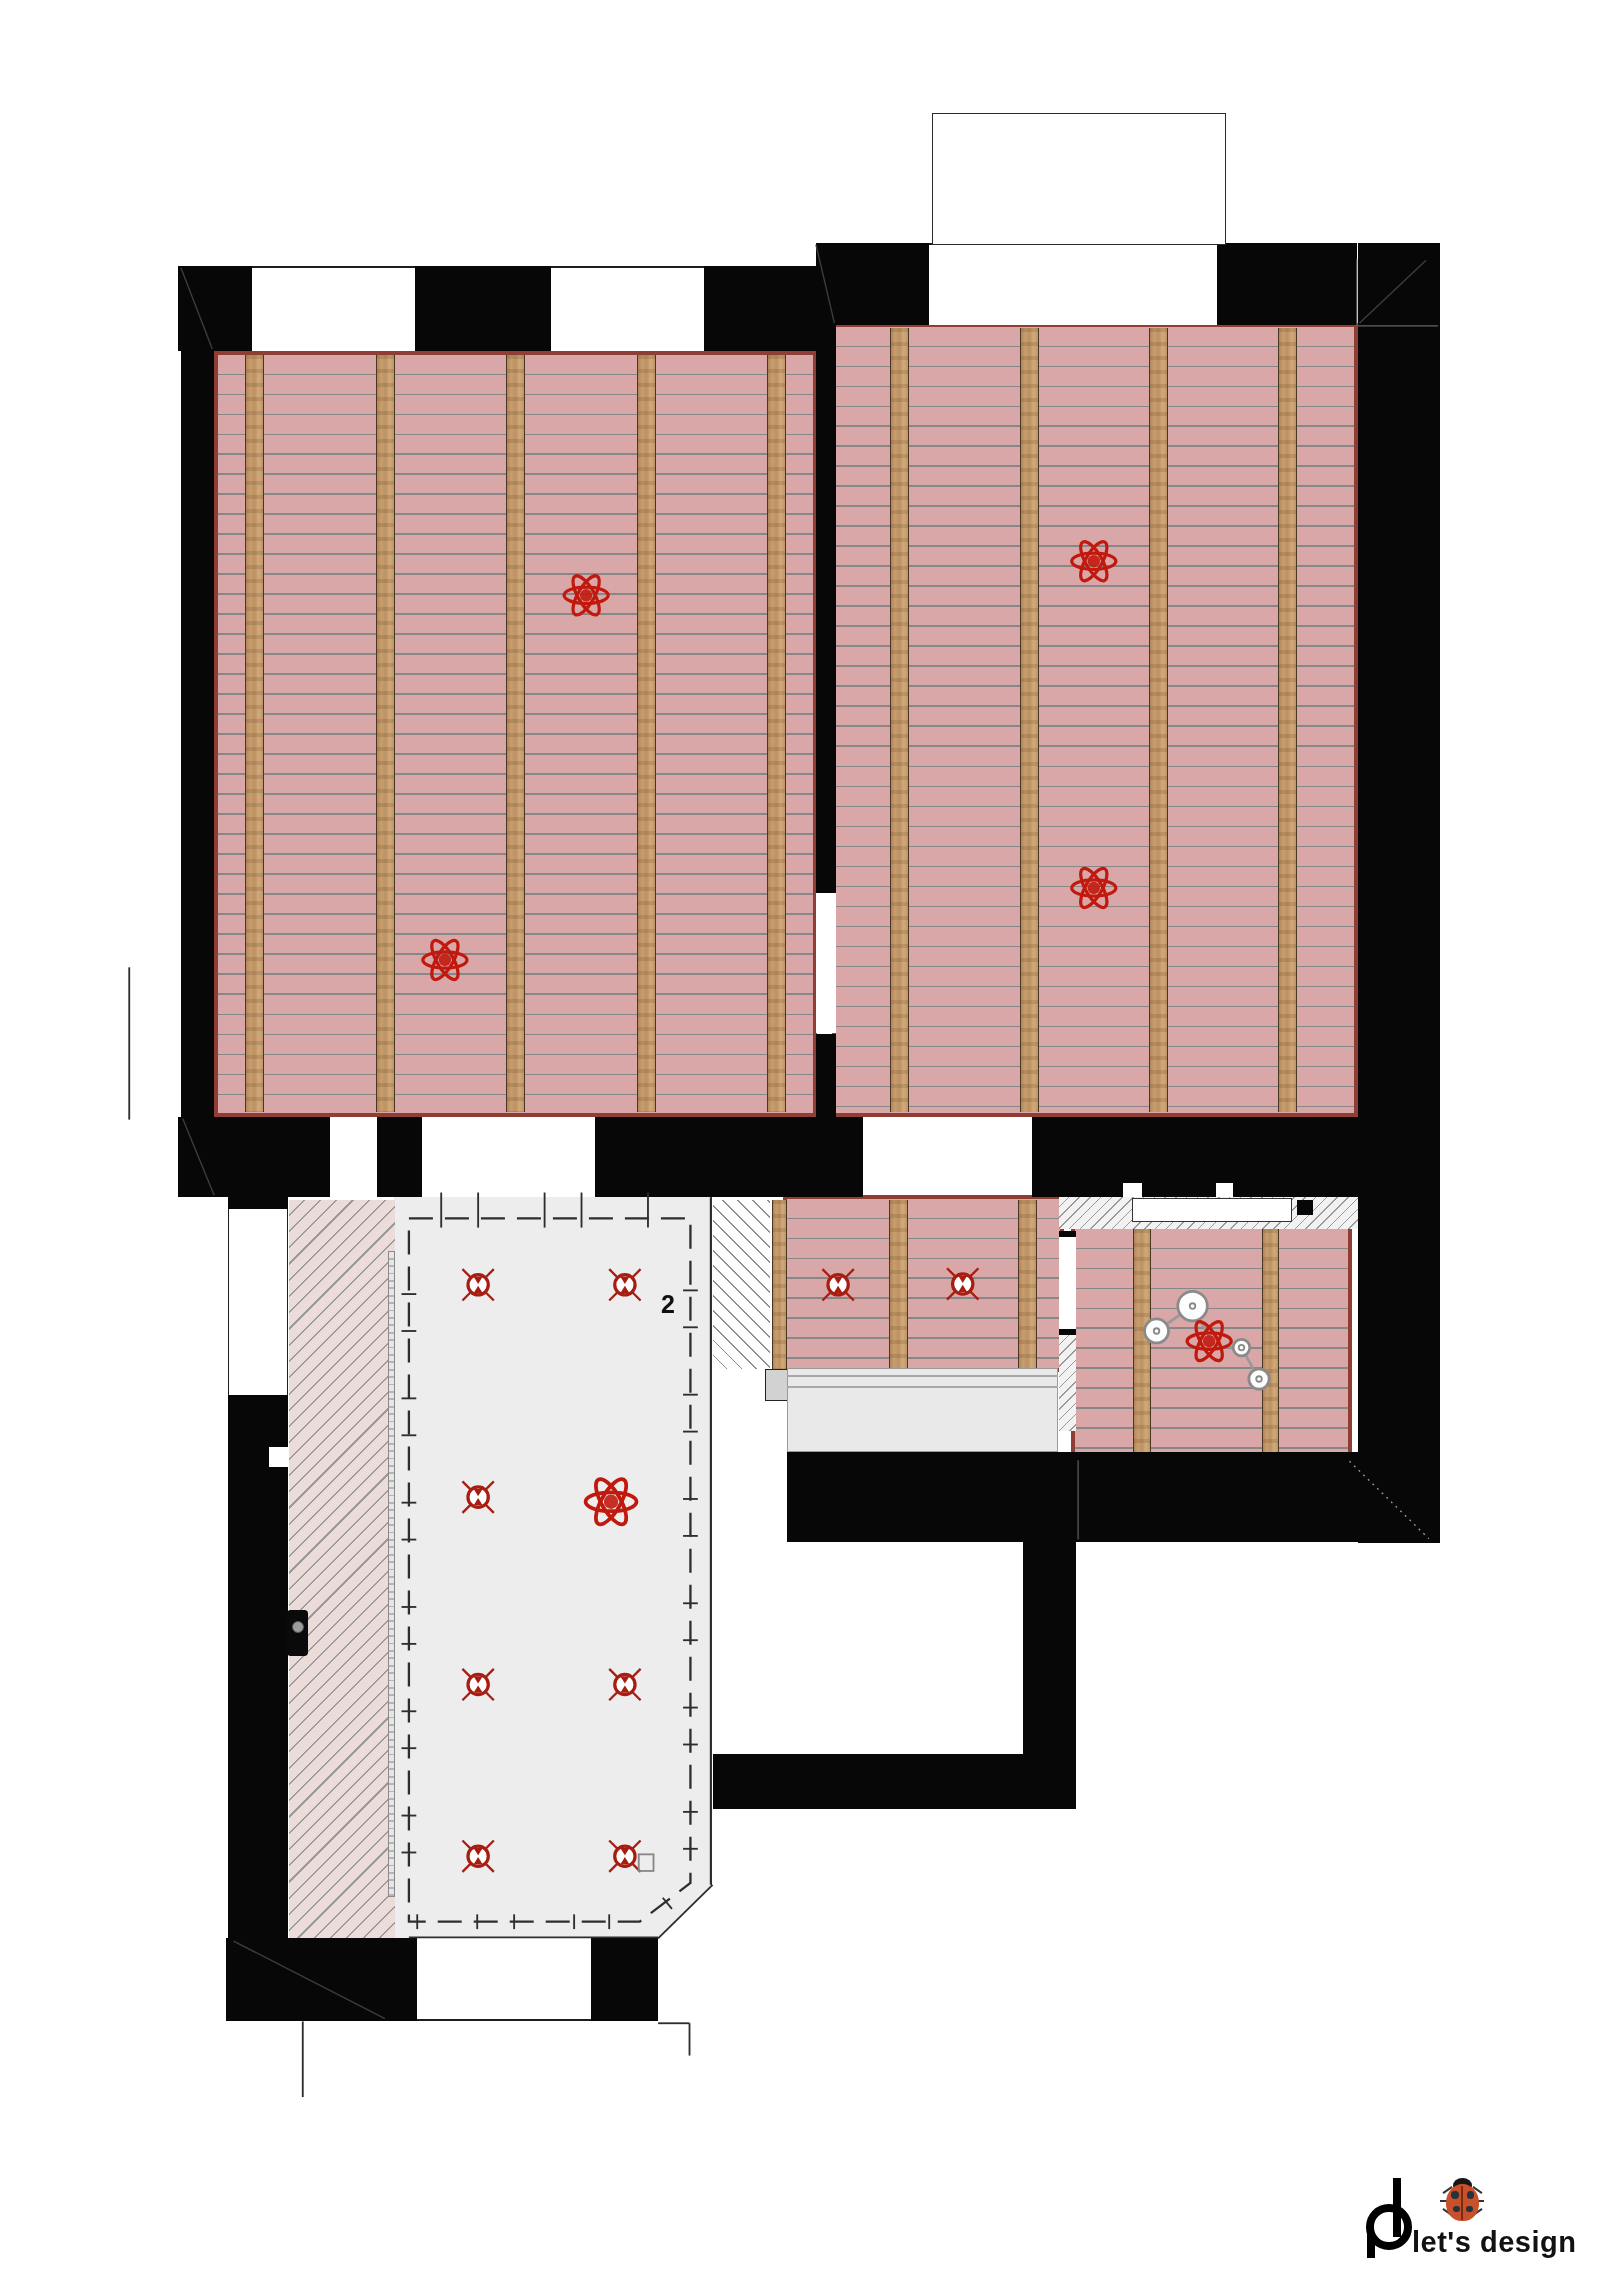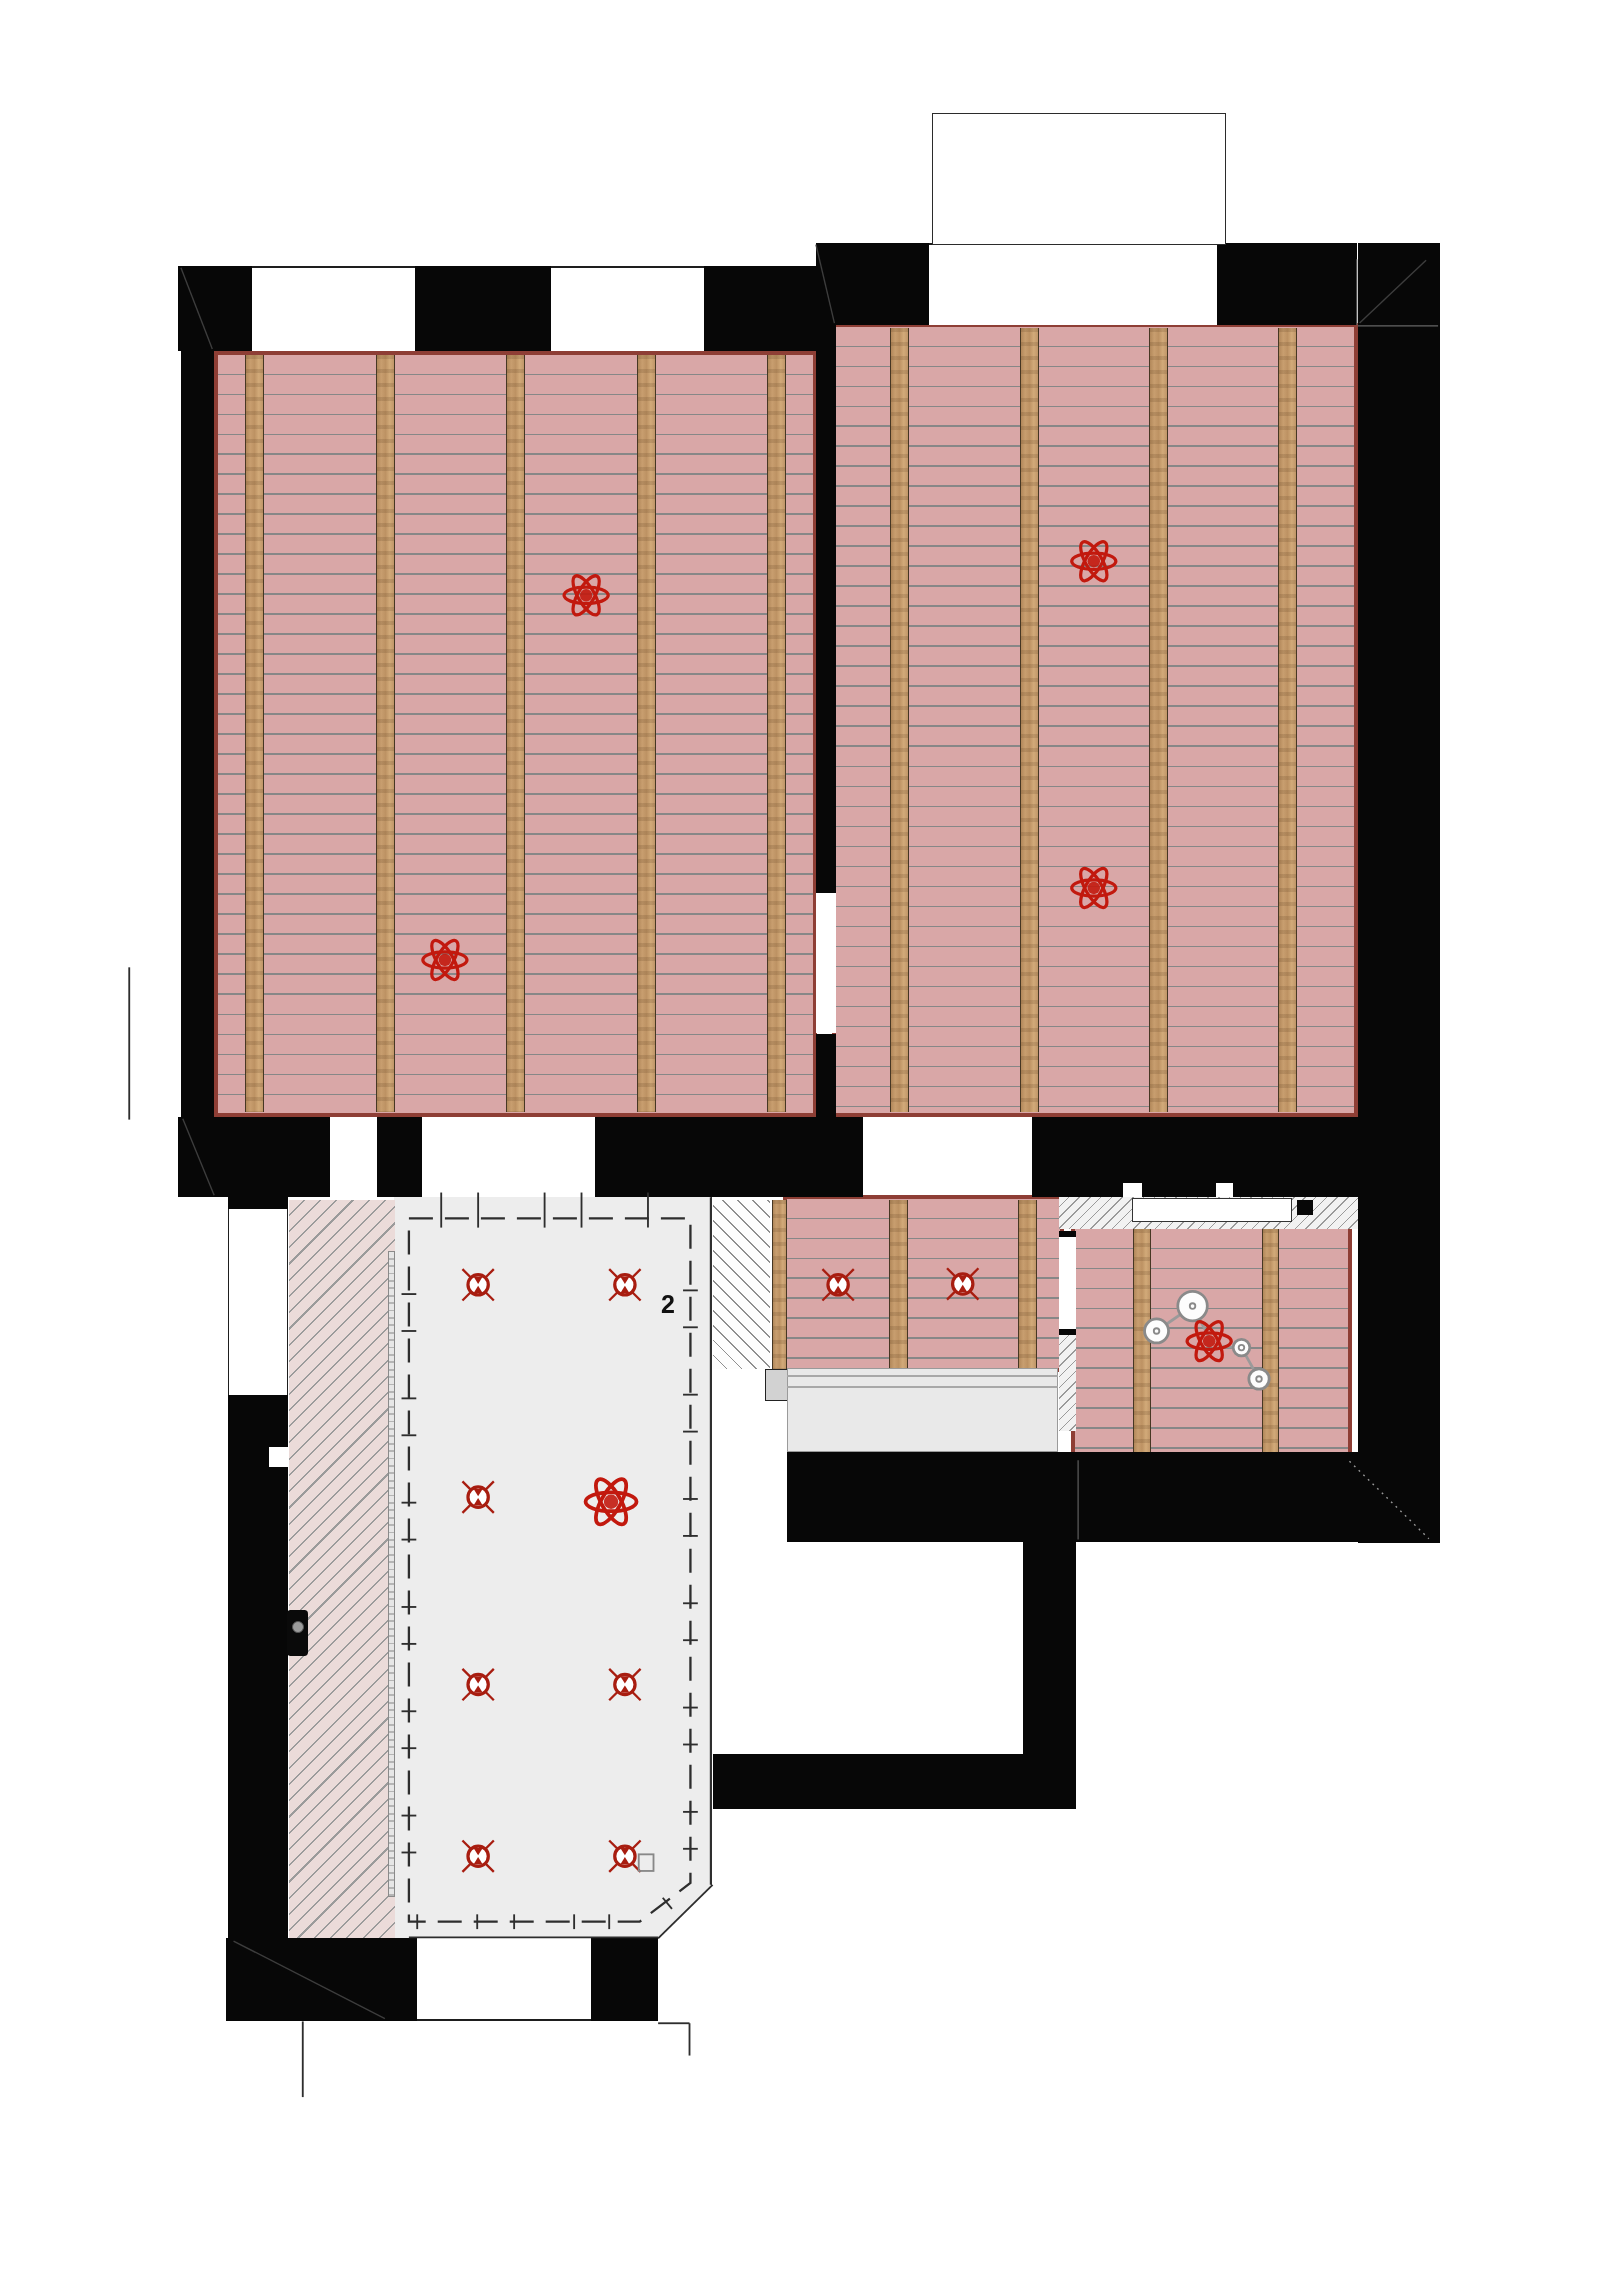--- a/index.html
+++ b/index.html
@@ -110,20 +110,43 @@
     <div class="counter" style="left: 787px; top: 1368px; width: 271px; height: 84px;"></div>
     <div class="counter-line" style="left: 787px; top: 1375px; width: 271px; height: 1.8px;"></div>
     <div class="counter-line" style="left: 787px; top: 1386px; width: 271px; height: 1.8px;"></div>
     <div class="shelf" style="left: 1132px; top: 1198px; width: 160px; height: 24px;"></div>
     <div class="wall" style="left: 1297px; top: 1200px; width: 15.7px; height: 14.8px;"></div>
     <div class="balcony" style="left: 932px; top: 113px; width: 294px; height: 132px;"></div>
     <div class="stove" style="left: 287px; top: 1610px; width: 21px; height: 46px;"></div>
     <div class="stove-dot" style="left: 292px; top: 1621px; width: 12px; height: 12px;"></div>
     <div id="label-2" class="room-label" style="position: absolute; left: 661px; top: 1290px;">2</div>
 
+  <div style="left:1357px;top:2169px;width:258px;height:102px;">
+    <div style="position:absolute;left:9.2px;top:9.2px;width:37px;height:79px;">
+      <div class="glyph-stem" style="left:27px;top:0;width:8.3px;height:59px;"></div>
+      <div class="glyph-bowl" style="left:0px;top:26px;width:29.5px;height:29.5px;"></div>
+      <div class="glyph-stem" style="left:0.9px;top:54px;width:8.3px;height:26px;"></div>
+    </div>
+    <div class="ladybug" style="left:85px;top:7.4px;width:41px;height:48px;">
+      <div class="lb-leg" style="left:0px;top:13px;width:11px;transform:rotate(-35deg);"></div>
+      <div class="lb-leg" style="left:-1.8px;top:24px;width:11px;"></div>
+      <div class="lb-leg" style="left:0px;top:35px;width:11px;transform:rotate(35deg);"></div>
+      <div class="lb-leg" style="left:29.5px;top:13px;width:11px;transform:rotate(35deg);"></div>
+      <div class="lb-leg" style="left:31px;top:24px;width:11px;"></div>
+      <div class="lb-leg" style="left:29.5px;top:35px;width:11px;transform:rotate(-35deg);"></div>
+      <div class="lb-head" style="left:11px;top:1.8px;width:18.5px;height:14.8px;"></div>
+      <div class="lb-body" style="left:3.7px;top:7.4px;width:33px;height:37px;"></div>
+      <div class="lb-line" style="left:19.4px;top:9.2px;width:1.8px;height:34px;"></div>
+      <div class="lb-spot" style="left:9.2px;top:14.8px;width:7.4px;height:7.4px;"></div>
+      <div class="lb-spot" style="left:25px;top:14.8px;width:7.4px;height:7.4px;"></div>
+      <div class="lb-spot" style="left:11px;top:29.5px;width:6.5px;height:6.5px;"></div>
+      <div class="lb-spot" style="left:24px;top:29.5px;width:6.5px;height:6.5px;"></div>
+    </div>
+    <div class="brand-text" style="position:absolute;left:55px;top:57px;white-space:nowrap;">let's design</div>
+  </div>
 <svg id="overlay" width="1619" height="2290" viewBox="0 0 1754 2481">
       <line x1="140" y1="1048" x2="140" y2="1213" stroke="#2e2e2e" stroke-width="2"></line>
       <line x1="328" y1="2190" x2="328" y2="2272" stroke="#2e2e2e" stroke-width="2"></line>
       <line x1="747" y1="2192" x2="747" y2="2227" stroke="#2e2e2e" stroke-width="2"></line>
       <line x1="713" y1="2192" x2="747" y2="2192" stroke="#2e2e2e" stroke-width="2"></line>
       <line x1="770" y1="1297" x2="770" y2="2042" stroke="#2e2e2e" stroke-width="2"></line>
       <line x1="713" y1="2100" x2="772" y2="2042" stroke="#2e2e2e" stroke-width="2"></line>
       <line x1="443" y1="2099" x2="713" y2="2099" stroke="#2e2e2e" stroke-width="2"></line>
       <line x1="1470" y1="281" x2="1470" y2="352" stroke="#666" stroke-width="1.2"></line>
       <line x1="1471" y1="353" x2="1558" y2="353" stroke="#666" stroke-width="1.2"></line>

